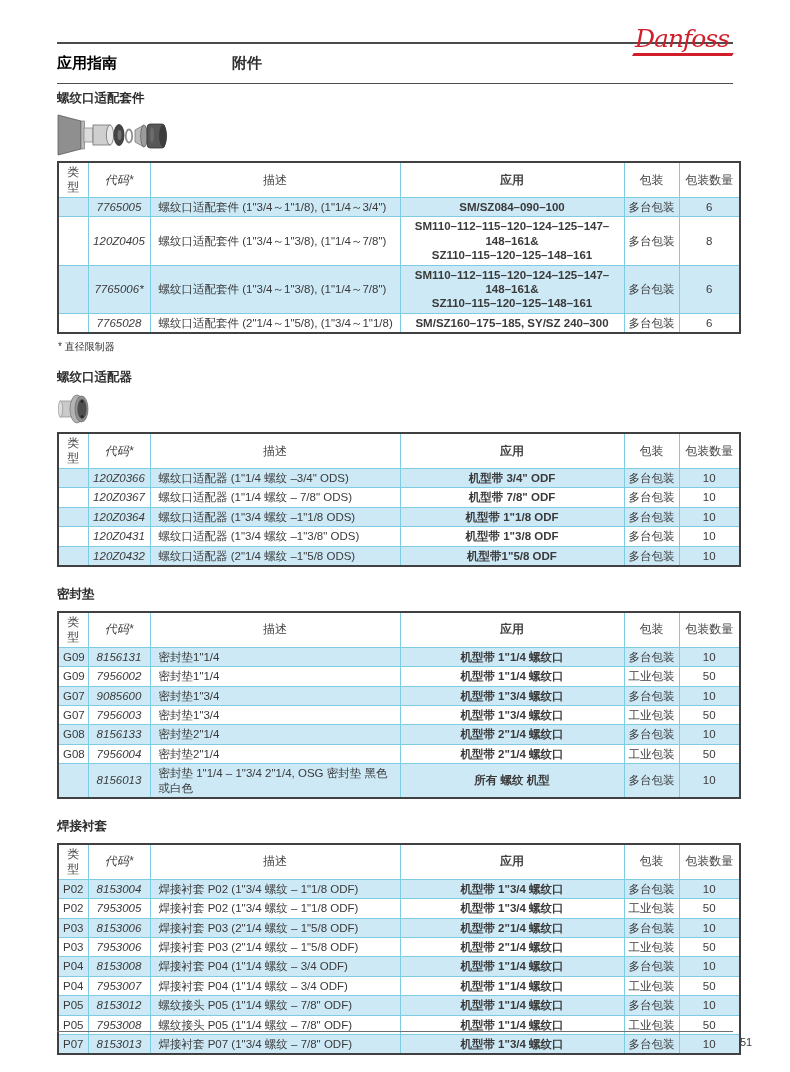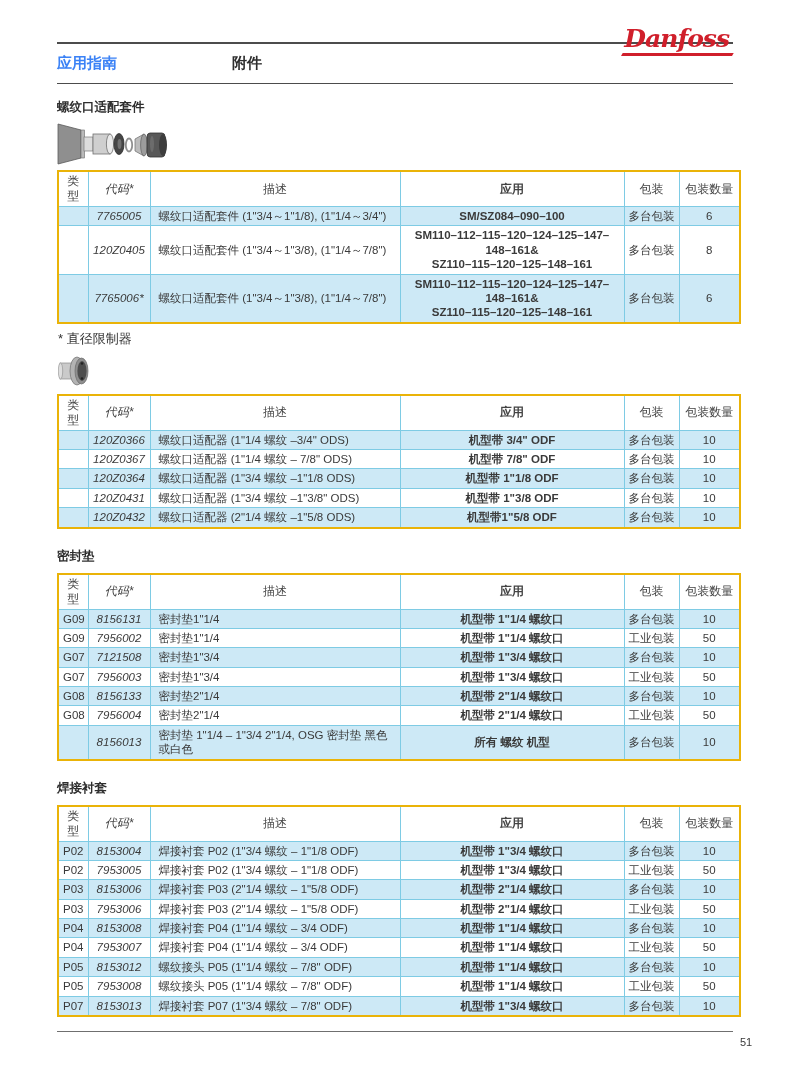--- a/index.html
+++ b/index.html
@@ -9,68 +9,68 @@
     font-family:"Liberation Sans","DejaVu Sans",sans-serif;
     color:#333; overflow:hidden;
   }
   .page { padding:0 57px; }
 
   
   .logo-wrap { text-align:right; padding-top:24px; height:42px; }
   .logo {
     display:inline-block; position:relative;
     font-family:"DejaVu Serif","Liberation Serif",serif;
-    font-style:italic; font-weight:bold;
+    font-style:italic; font-weight:normal;
     font-size:25px; letter-spacing:-1px; color:#d01f2b;
     padding:0 4px 3px 4px;
     margin-left:35px;
   }
   .logo::after {
     content:""; position:absolute; left:2px; right:0; bottom:1px;
     height:2.5px; background:#d01f2b; transform:skewX(-30deg);
   }
   .rule-dark { border:none; border-top:2px solid #4c4c4c; }
   .rule-mid  { border:none; border-top:1.5px solid #4c4c4c; }
   .page-head { display:flex; align-items:center; height:39px; }
-  .page-head .h-left  { font-size:15px; font-weight:bold; color:#3b82f6; width:175px; }
+  .page-head .h-left  { font-size:15px; font-weight:bold; color:#000000; width:175px; }
   .page-head .h-mid   { font-size:15px; font-weight:bold; color:#2e2e2e; }
 
   
   .section-title { font-size:12.5px; font-weight:bold; color:#2e2e2e; }
-  .s1-title { margin-top:15px; }
+  .s1-title { margin-top:6px; }
   .s2-title { margin-top:15px; }
   .s3-title { margin-top:19px; margin-bottom:8px; }
   .s4-title { margin-top:19px; margin-bottom:8px; }
   .product-img { display:block; }
   .img1 { margin:5px 0 5px 0; }
   .img2 { margin:5px 0 5px 1px; }
 
   
   table {
     width:676px; border-collapse:collapse; table-layout:fixed;
-    border:2px solid #eab308;
+    border:2px solid #404040;
     font-size:11.5px; color:#3a3a3a;
   }
   th, td {
     border:1px solid #7ecbe4;
     padding:2px 4px; text-align:center; vertical-align:middle;
     line-height:1.25; overflow:hidden;
   }
   th { font-weight:normal; color:#444; height:22px; background:#fff; font-size:12px; }
   td { height:18px; }
   tr.stripe td { background:#cde9f6; }
   .c0 { width:30px; }
   .c1 { width:62px;font-style:italic; }
   .c2 { width:250px; text-align:left; padding-left:8px; }
   .c3 { width:224px; white-space:pre-line;font-weight:bold; }
   .c4 { width:55px; }
   .c5 { width:61px; }
   th.c2 { text-align:center; padding-left:4px; }
 
-  .footnote { font-size:13px; color:#333; margin:6px 0 0 1px; }
+  .footnote { font-size:10px; color:#333; margin:6px 0 0 1px; }
 
   
   .footer-rule {
     position:absolute; left:57px; width:676px; top:1031px;
     border:none; border-top:1.5px solid #6f6f6f;
   }
   .page-num {
     position:absolute; top:1036px; left:740px;
     font-size:11px; color:#3a3a3a;
   }
@@ -138,24 +138,33 @@
         </tr>
         <tr class="stripe">
           <td class="c0"></td>
           <td class="c1">7765006*</td>
           <td class="c2">螺纹口适配套件 (1"3/4～1"3/8), (1"1/4～7/8")</td>
           <td class="c3">SM110–112–115–120–124–125–147–148–161&amp;
 SZ110–115–120–125–148–161</td>
           <td class="c4">多台包装</td>
           <td class="c5">6</td>
         </tr>
+        <tr>
+          <td class="c0"></td>
+          <td class="c1">7765028</td>
+          <td class="c2">螺纹口适配套件 (2"1/4～1"5/8), (1"3/4～1"1/8)</td>
+          <td class="c3">SM/SZ160–175–185, SY/SZ 240–300</td>
+          <td class="c4">多台包装</td>
+          <td class="c5">6</td>
+        </tr>
       </tbody>
   </table>
   <div class="footnote">* 直径限制器</div>
 
+  <div class="section-title s2-title">螺纹口适配器</div>
   <svg class="product-img img2" width="40" height="36" viewBox="0 0 40 36">
     <rect x="2" y="10" width="14" height="16" fill="#cacaca" stroke="#8a8a8a" stroke-width="0.7"></rect>
     <ellipse cx="2.5" cy="18" rx="2.2" ry="8" fill="#dedede" stroke="#8a8a8a" stroke-width="0.6"></ellipse>
     <ellipse cx="19" cy="18" rx="7" ry="14" fill="#b3b3b3" stroke="#7a7a7a" stroke-width="0.8"></ellipse>
     <ellipse cx="23.5" cy="18" rx="6.5" ry="13" fill="#8f8f8f" stroke="#6a6a6a" stroke-width="0.7"></ellipse>
     <ellipse cx="24" cy="18" rx="4.6" ry="10" fill="#4e4e4e"></ellipse>
     <circle cx="24" cy="10.5" r="1.3" fill="#222"></circle>
     <circle cx="24" cy="25.5" r="1.3" fill="#222"></circle>
   </svg>
   <table>
@@ -237,21 +246,21 @@
         <tr>
           <td class="c0">G09</td>
           <td class="c1">7956002</td>
           <td class="c2">密封垫1"1/4</td>
           <td class="c3">机型带 1"1/4 螺纹口</td>
           <td class="c4">工业包装</td>
           <td class="c5">50</td>
         </tr>
         <tr class="stripe">
           <td class="c0">G07</td>
-          <td class="c1">7121508</td>
+          <td class="c1">9085600</td>
           <td class="c2">密封垫1"3/4</td>
           <td class="c3">机型带 1"3/4 螺纹口</td>
           <td class="c4">多台包装</td>
           <td class="c5">10</td>
         </tr>
         <tr>
           <td class="c0">G07</td>
           <td class="c1">7956003</td>
           <td class="c2">密封垫1"3/4</td>
           <td class="c3">机型带 1"3/4 螺纹口</td>

